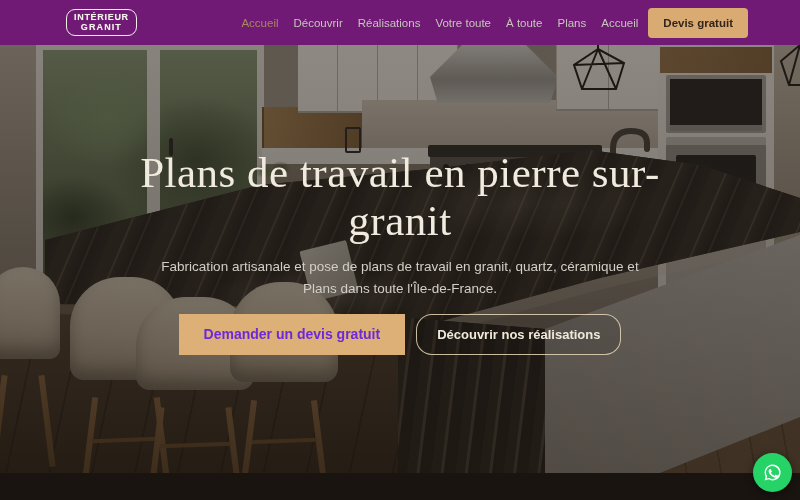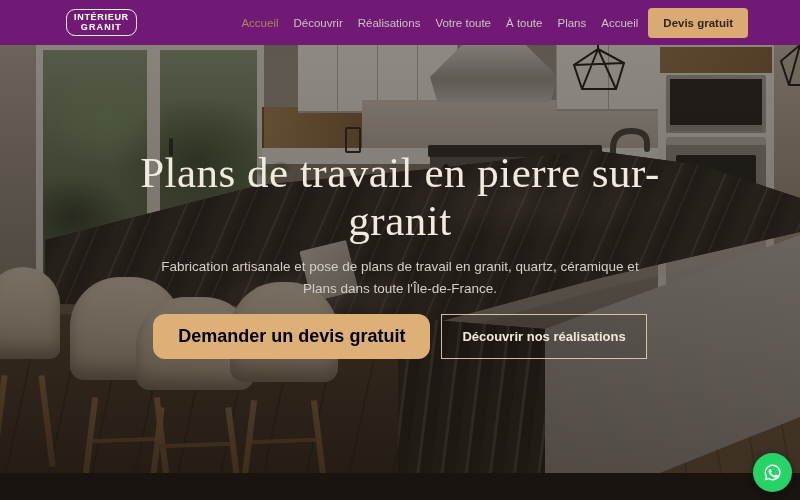--- a/index.html
+++ b/index.html
@@ -142,25 +142,25 @@
     background:linear-gradient(180deg, rgba(24,18,12,.40) 0%, rgba(24,18,12,.48) 45%, rgba(26,19,13,.56) 100%); }
 
   
   .hero-content { position:absolute; inset:0; display:flex; flex-direction:column;
     align-items:center; text-align:center; padding-top:104px; z-index:10; }
   .hero-title { font-family:"Liberation Serif", serif; font-weight:400; color:#f1ebdf;
     font-size:43px; line-height:1.12; letter-spacing:.5px; }
   .hero-title span { display:block; }
   .hero-sub { margin-top:11px; max-width:500px; color:#d3cec6; font-size:13.5px; line-height:1.58; }
   .cta-row { margin-top:15px; display:flex; gap:11px; }
-  .btn-primary { background:#ddb077; color:#000000; border:none; font-family:inherit;
-    font-weight:700; font-size:18px; padding:12px 25px; border-radius:12px; cursor:pointer; }
+  .btn-primary { background:#ddb077; color:#6d28d9; border:none; font-family:inherit;
+    font-weight:700; font-size:14px; padding:12px 25px; border-radius:0; cursor:pointer; }
   .btn-secondary { background:rgba(20,15,10,.12); color:#f0e9db;
     border:1px solid rgba(232,217,186,.85); font-family:inherit; font-weight:600;
-    font-size:13px; padding:12px 20px; border-radius:0; cursor:pointer; }
+    font-size:13px; padding:12px 20px; border-radius:16px; cursor:pointer; }
 
   
   .whatsapp-fab { position:absolute; right:8px; bottom:8px; width:39px; height:39px;
     border-radius:50%; background:#25d366; border:none; cursor:pointer; z-index:60;
     display:flex; align-items:center; justify-content:center;
     box-shadow:0 2px 8px rgba(0,0,0,.45); }
   .whatsapp-fab svg { width:23px; height:23px; display:block; }
 </style>
 </head>
 <body>

